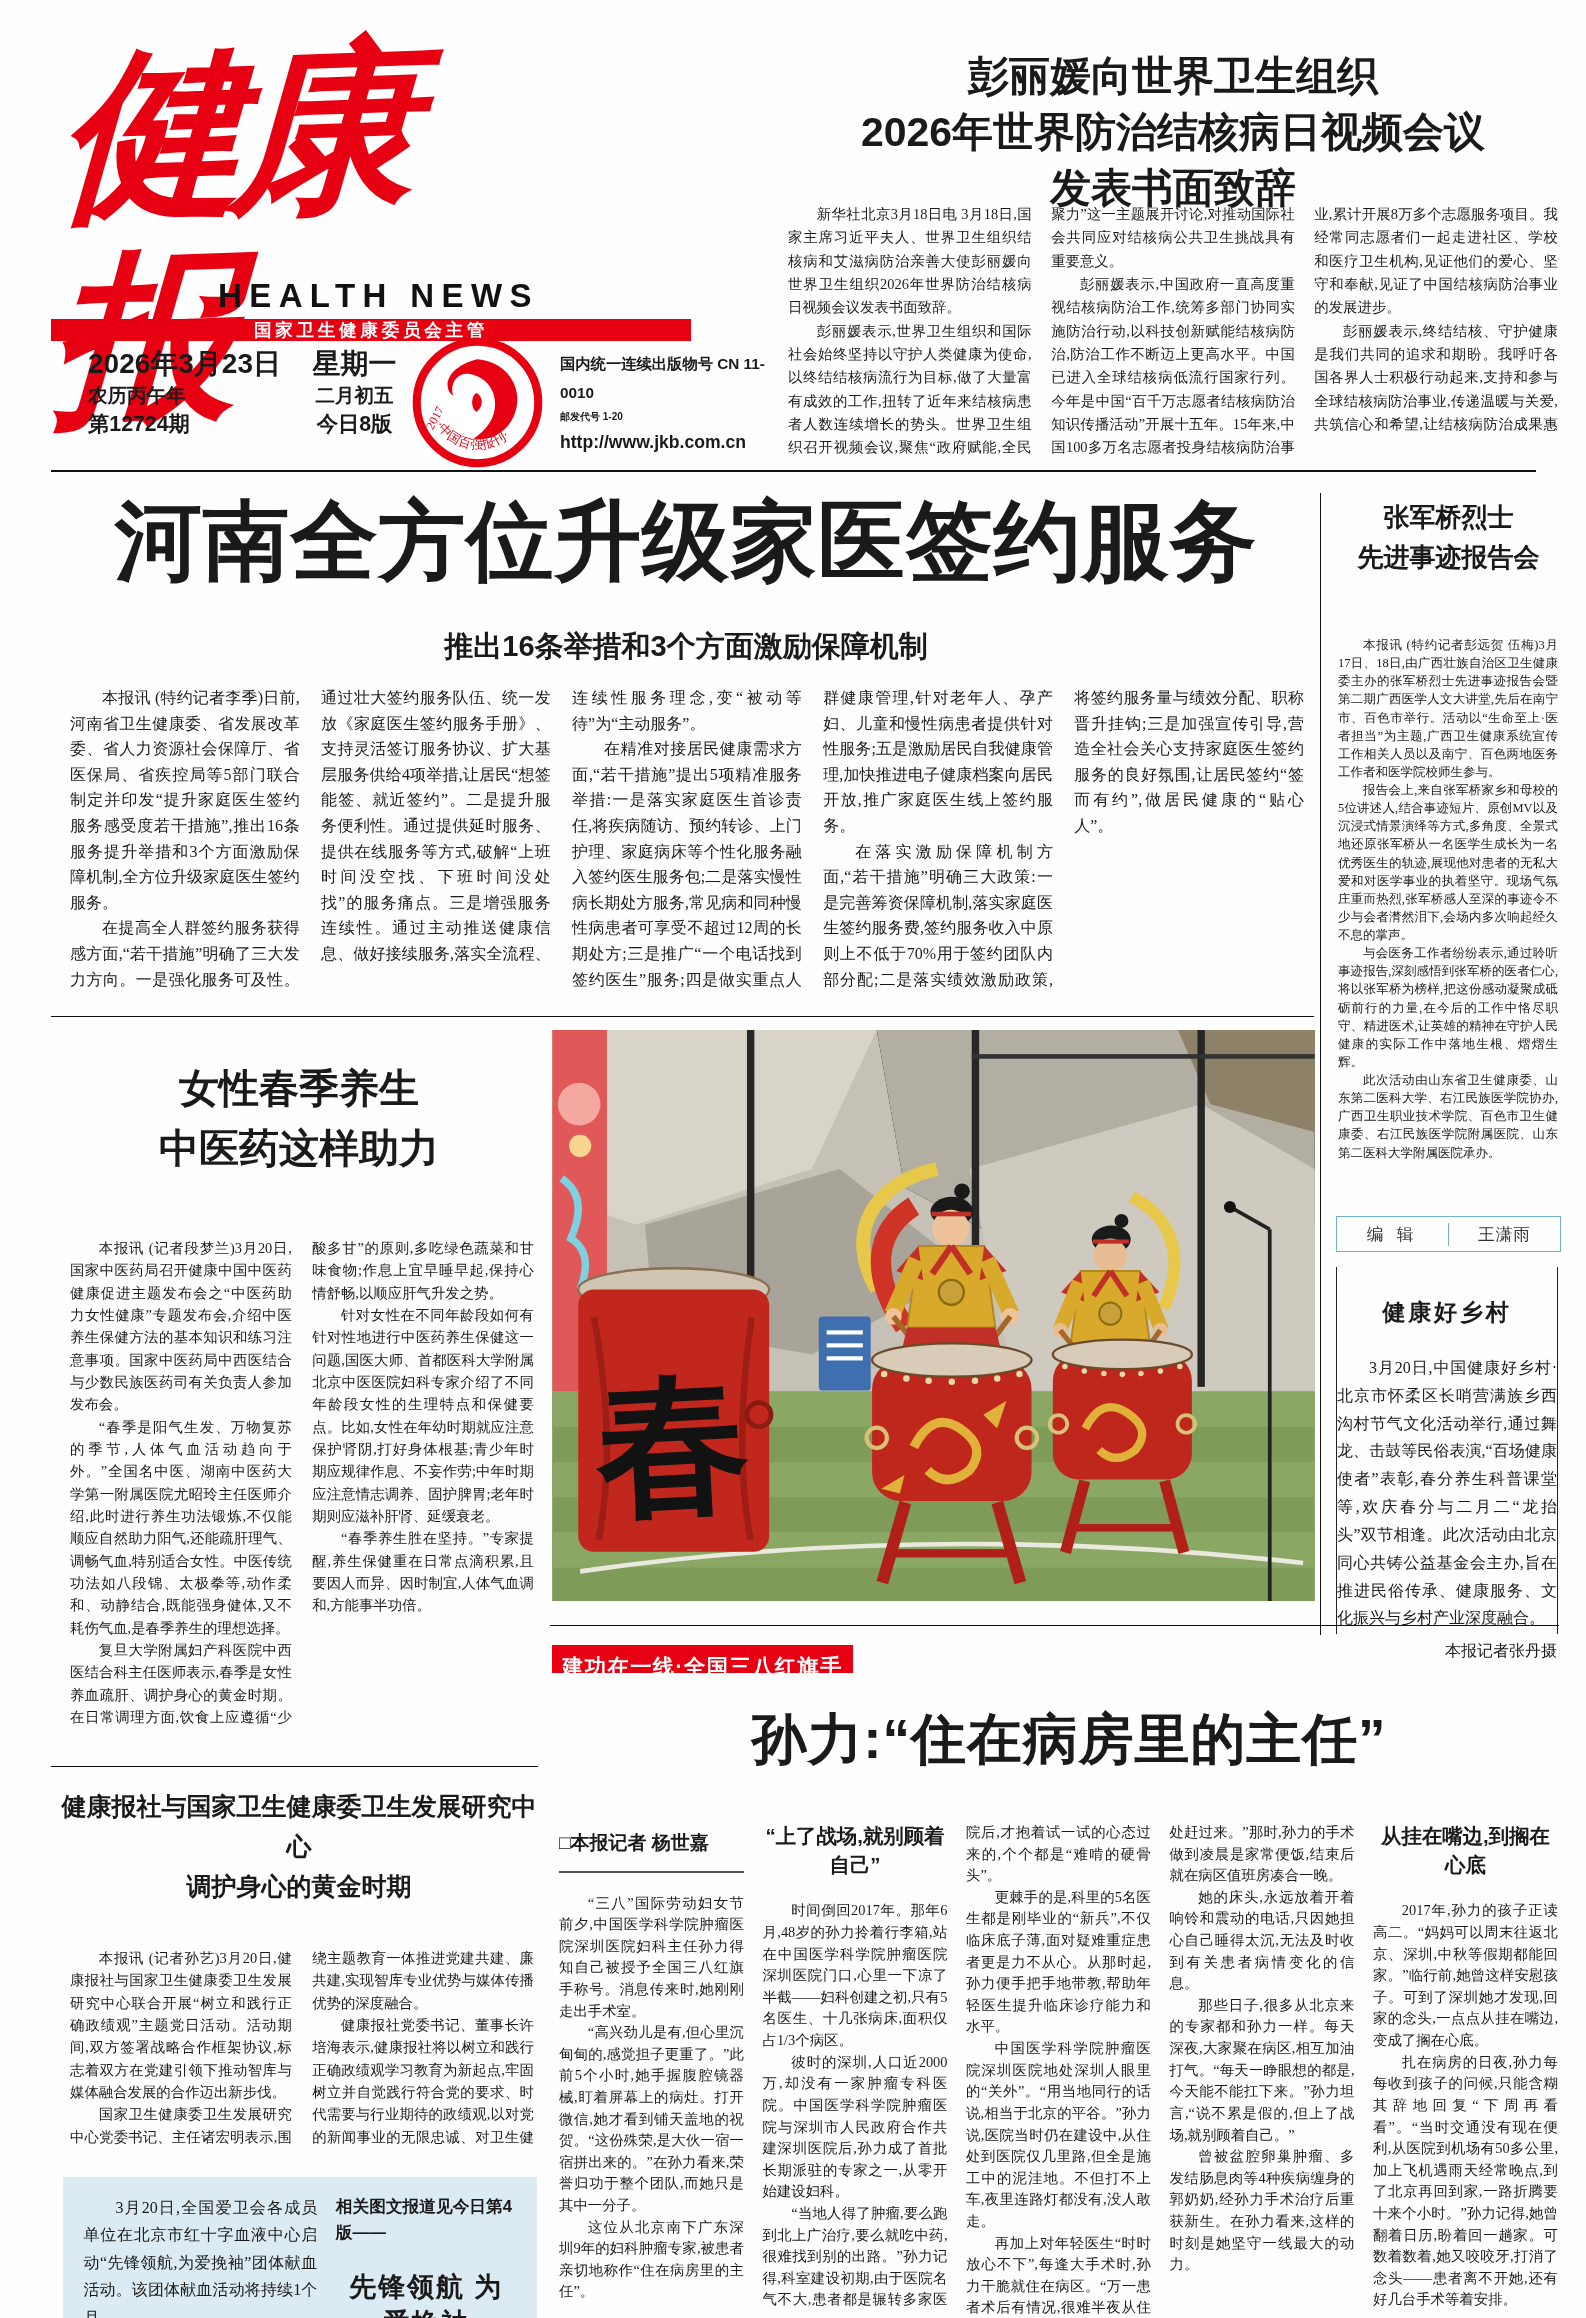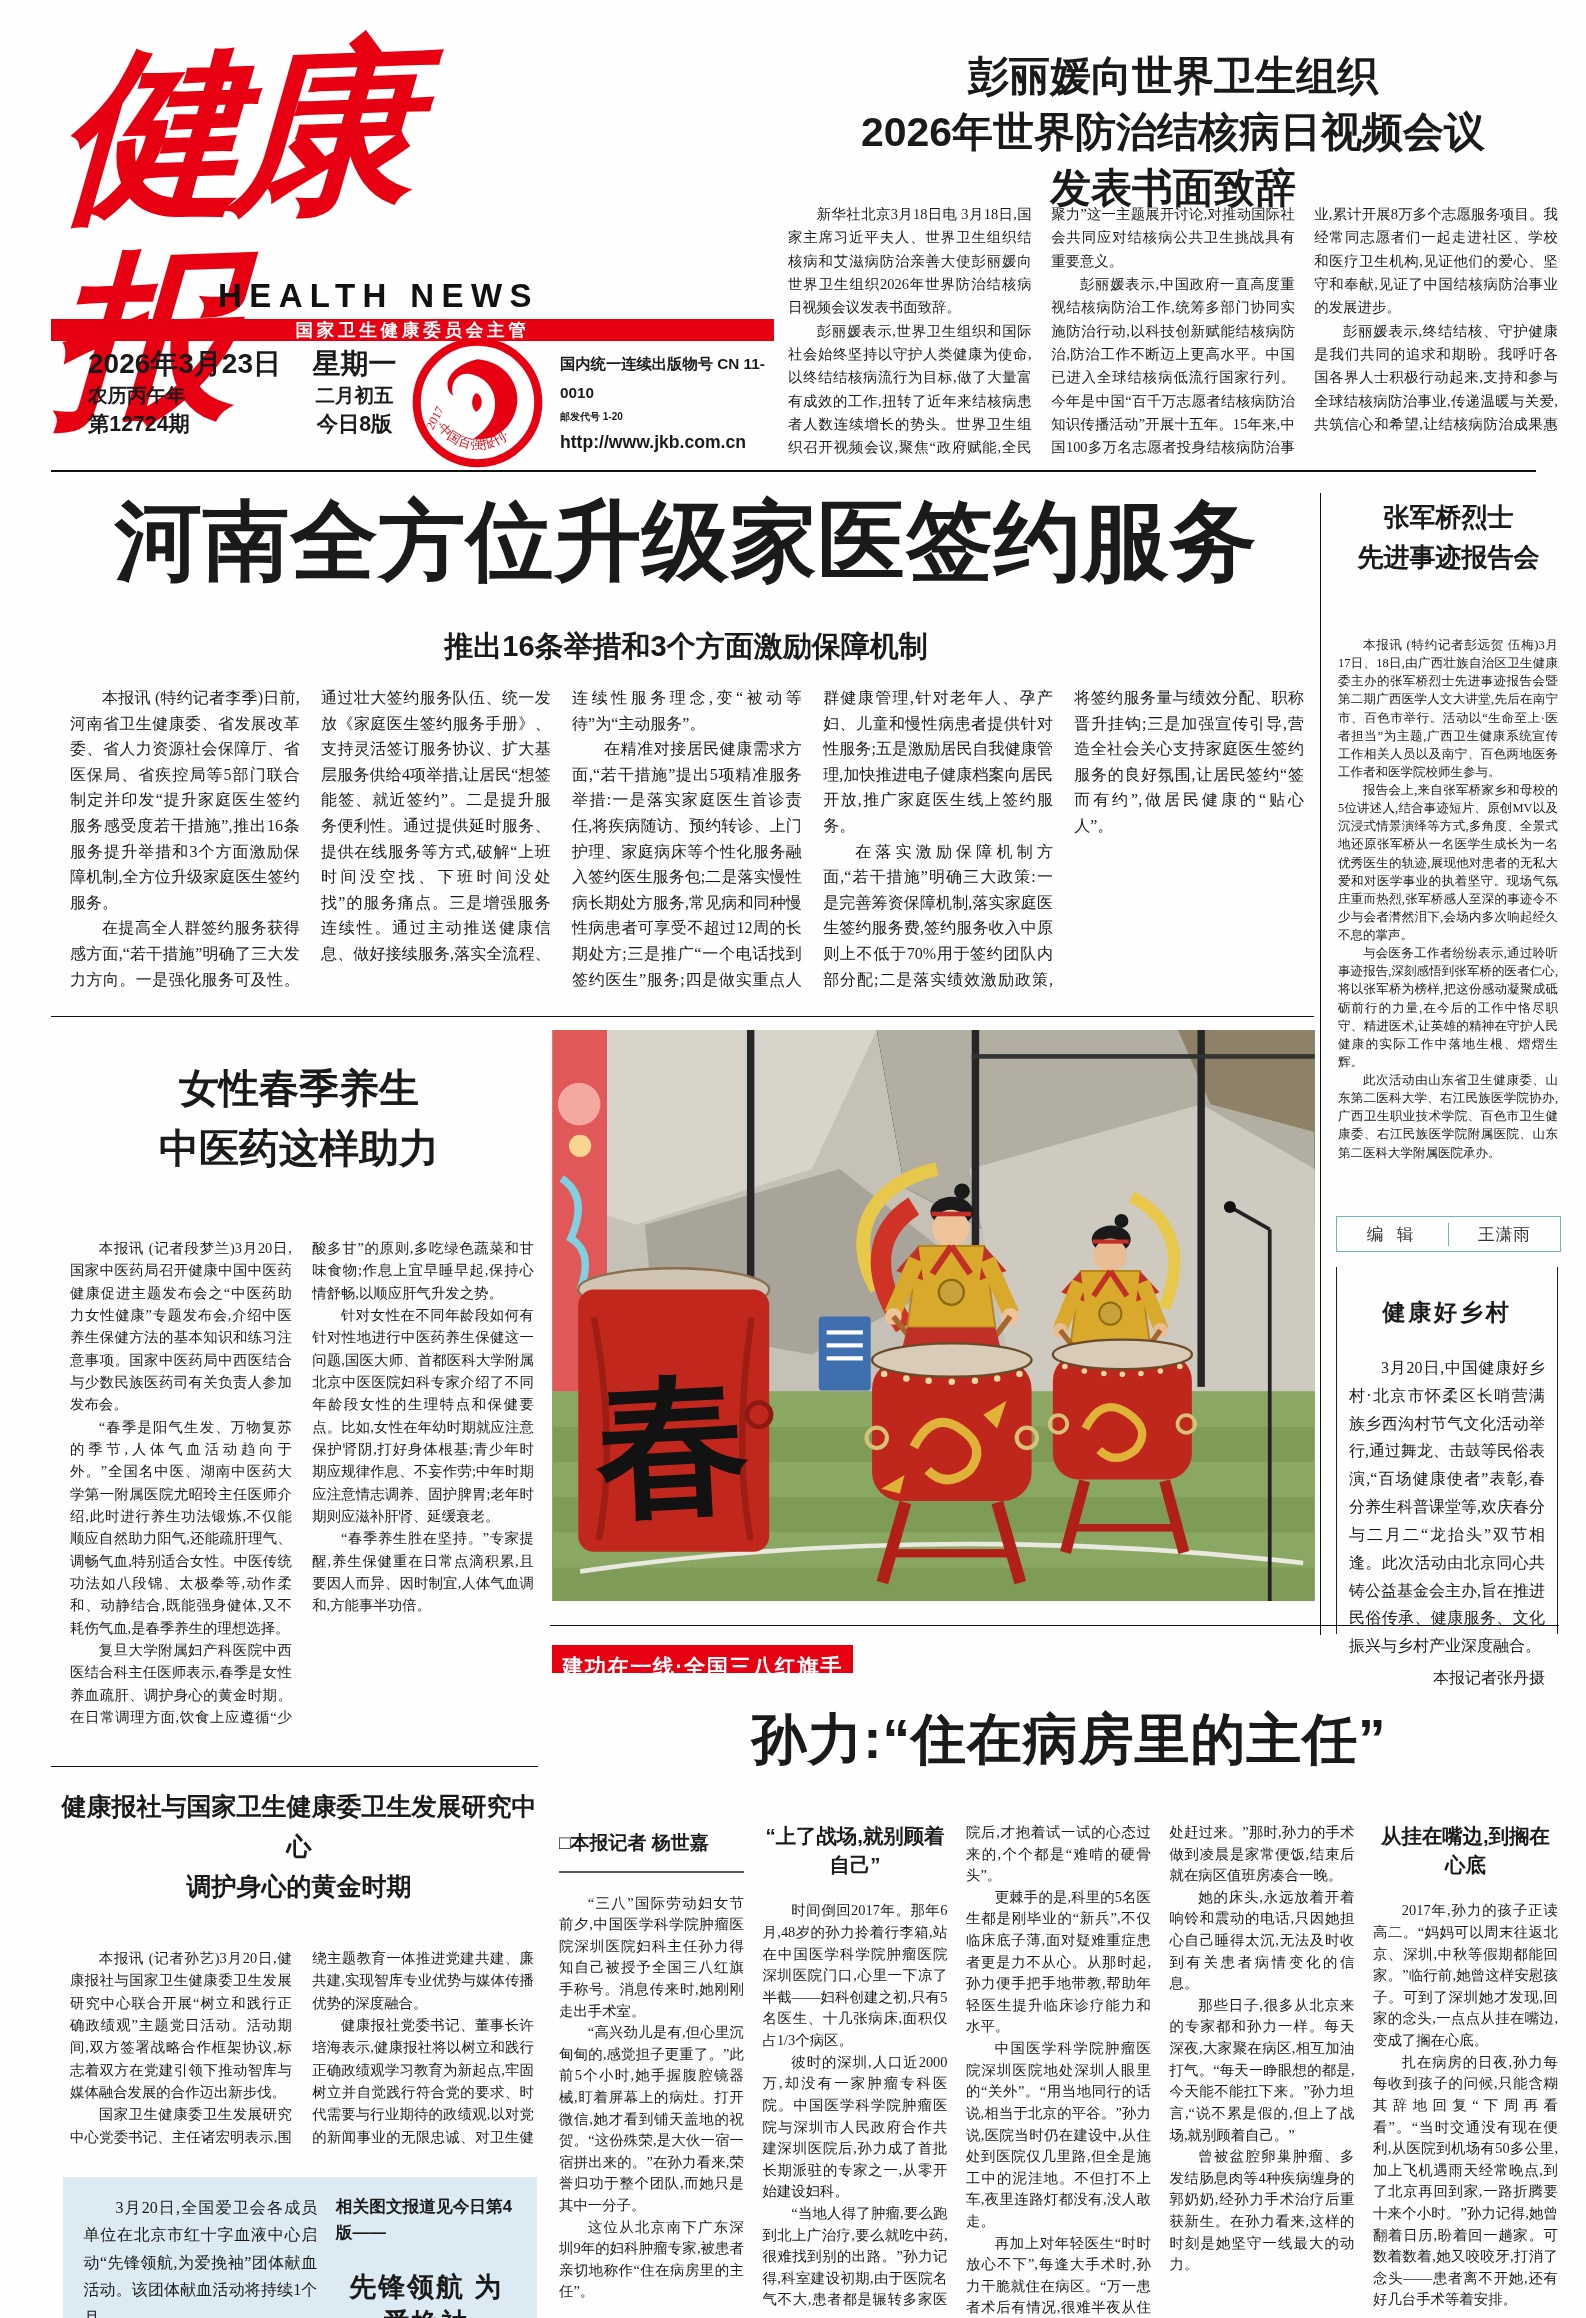--- a/index.html
+++ b/index.html
@@ -6,21 +6,21 @@
   #page{position:relative;width:1587px;height:2345px;background:#fefefe;color:#1a1a1a;overflow:hidden;
         font-family:"Liberation Serif","DejaVu Serif",serif;}
   .hei{font-family:"Liberation Sans","DejaVu Sans",sans-serif;font-weight:bold;}
   .abs{position:absolute;}
   .just{text-align:justify;}
   p.np{margin:0;text-indent:2em;}
   
   #logo{left:56px;top:28px;width:510px;font-size:185px;line-height:1.1;color:#e60012;
         font-weight:bold;font-style:italic;transform:skewX(-4deg) rotate(-2deg);letter-spacing:-14px;}
   #engtitle{left:218px;top:277px;width:417px;font-size:33px;letter-spacing:7.4px;color:#111;}
-  #redbar{left:51px;top:319px;width:723px;height:22px;background:#e60012;color:#fff;
+  #redbar{left:51px;top:319px;width:640px;height:22px;background:#e60012;color:#fff;
           text-align:center;font-size:17.6px;line-height:22px;letter-spacing:3.7px;}
   #dateblk{left:88px;top:347px;width:195px;text-align:left;}
   #dateblk .d1{font-size:28px;line-height:1.2;}
   #dateblk .d2{font-size:19.5px;line-height:1.5;}
   #dateblk .d3{font-size:21.3px;line-height:1.4;}
   #weekblk{left:301px;top:347px;width:107px;text-align:center;}
   #weekblk .d1{font-size:28px;line-height:1.2;}
   #weekblk .d2{font-size:19.5px;line-height:1.5;}
   #weekblk .d3{font-size:21.3px;line-height:1.4;}
   #phoenix{left:408px;top:335px;width:139px;height:135px;}
@@ -45,21 +45,21 @@
              font-size:14.4px;line-height:1.55;overflow:hidden;}
   
   #photo{left:552px;top:1030px;width:763px;height:571px;background:#cdc8bd;}
   
   #zhanghead{left:1336px;top:497px;width:225px;text-align:center;font-size:26px;line-height:1.55;}
   #zhangbody{left:1338px;top:636px;width:220px;height:552px;font-size:12.5px;line-height:1.45;overflow:hidden;}
   #editorbox{left:1336px;top:1216px;width:223px;height:34px;border:1.4px solid #6fb5c9;display:flex;align-items:center;}
   #editorbox .cell{flex:1;text-align:center;font-size:16.7px;color:#333;letter-spacing:4.6px;}
   #editorbox .cell+.cell{border-left:1.4px solid #6fb5c9;letter-spacing:0.9px;}
   #capbox{left:1336px;top:1267px;width:222px;height:367px;border-left:1.4px solid #222;border-right:1.4px solid #222;
-          padding:0 12px;box-sizing:border-box;}
+          padding:0 0;box-sizing:border-box;}
   #capbox .ct{text-align:center;font-size:23px;font-weight:bold;margin-top:30px;letter-spacing:2.8px;}
   #capbox .cx{font-size:16px;line-height:1.74;margin-top:26px;text-indent:2em;text-align:justify;}
   #capbox .cc{font-size:16px;text-align:right;margin-top:8.3px;}
   
   #badge{left:552px;top:1645px;width:301px;height:28px;background:#e60012;color:#fff;text-align:center;
          font-size:21.3px;line-height:44px;letter-spacing:1.4px;}
   #sunhead{left:580px;top:1703px;width:978px;text-align:center;font-size:55px;letter-spacing:0.9px;}
   #sunbody{left:559px;top:1822px;width:999px;height:502px;columns:5;column-gap:18.5px;column-fill:auto;
            font-size:14.4px;line-height:1.5;overflow:hidden;}
   #sunbody .byline{font-size:19px;font-weight:bold;font-family:"Liberation Sans","DejaVu Sans",sans-serif;

